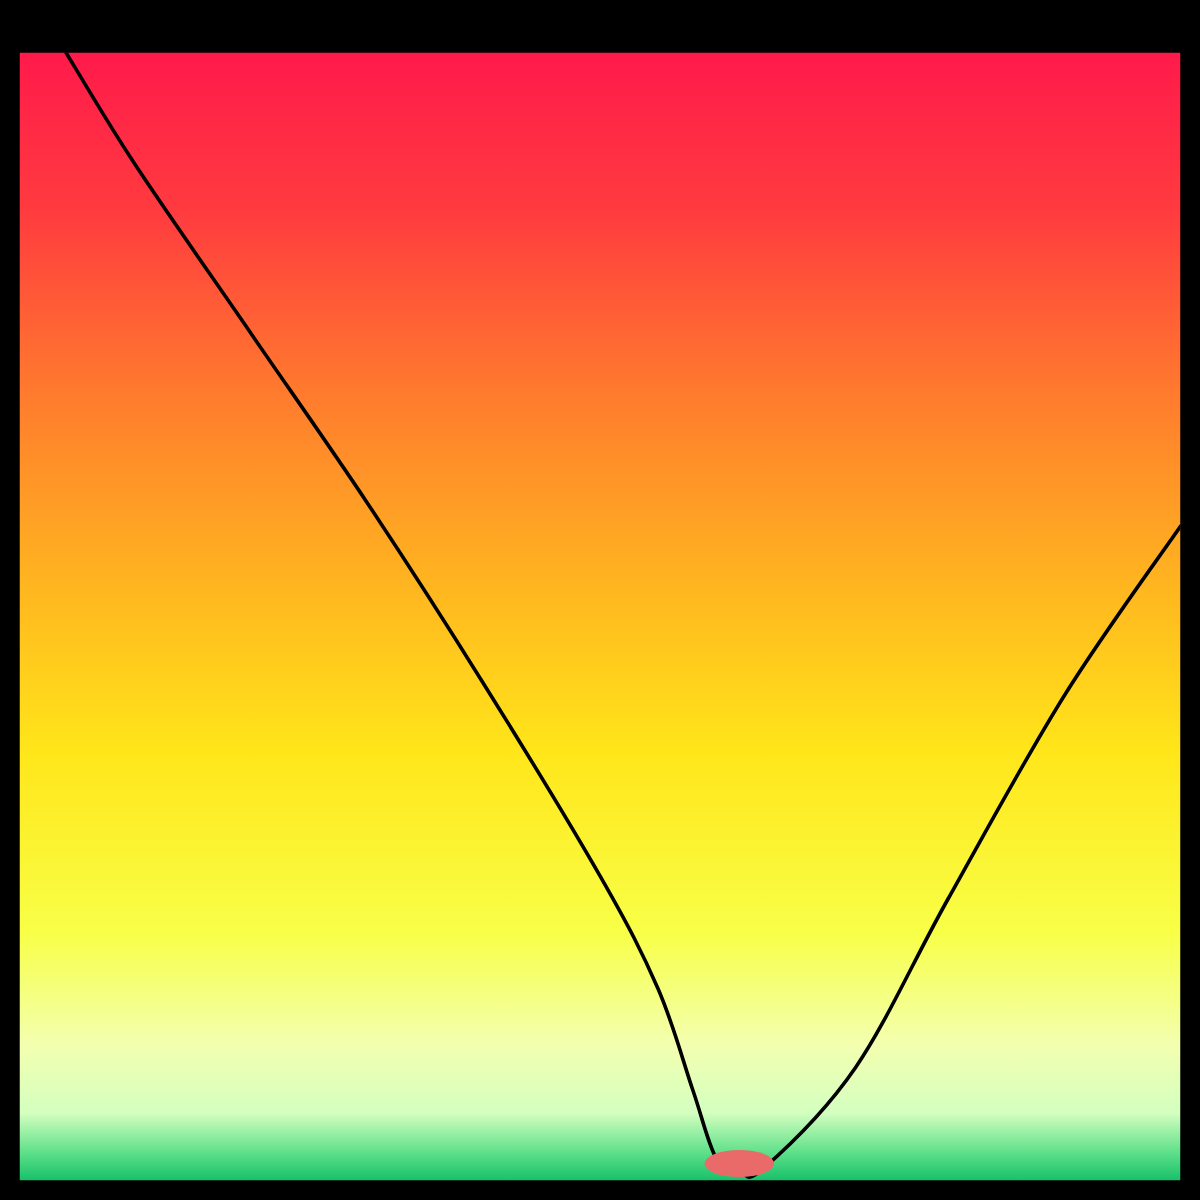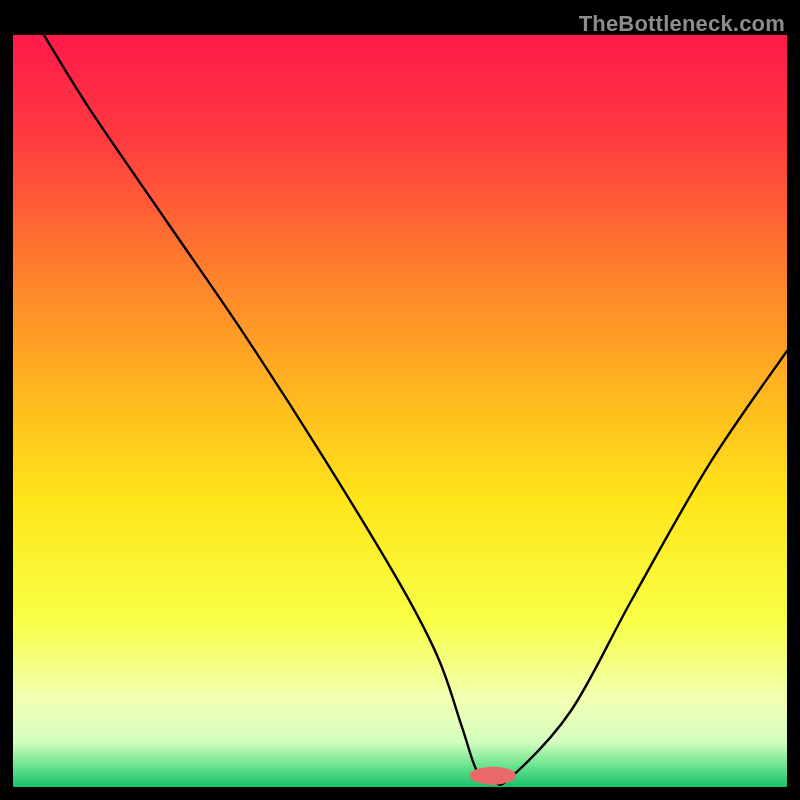--- a/index.html
+++ b/index.html
@@ -36,21 +36,20 @@
     height: 752px;
   }
   svg {
     display: block;
   }
 </style>
 </head>
 <body>
 
 <div class="frame">
-  <div class="watermark">TheBottleneck.com</div>
   <div class="plot">
     <svg id="chart-svg" viewBox="0 0 100 100" preserveAspectRatio="none" width="774" height="752">
       <defs>
         <linearGradient id="bg-grad" x1="0" y1="0" x2="0" y2="1">
             <stop offset="0.00%" stop-color="#ff1a4b"></stop>
             <stop offset="14.00%" stop-color="#ff3b3f"></stop>
             <stop offset="30.00%" stop-color="#ff7a2e"></stop>
             <stop offset="48.00%" stop-color="#ffb81f"></stop>
             <stop offset="62.00%" stop-color="#ffe61a"></stop>
             <stop offset="78.00%" stop-color="#f8ff47"></stop>

